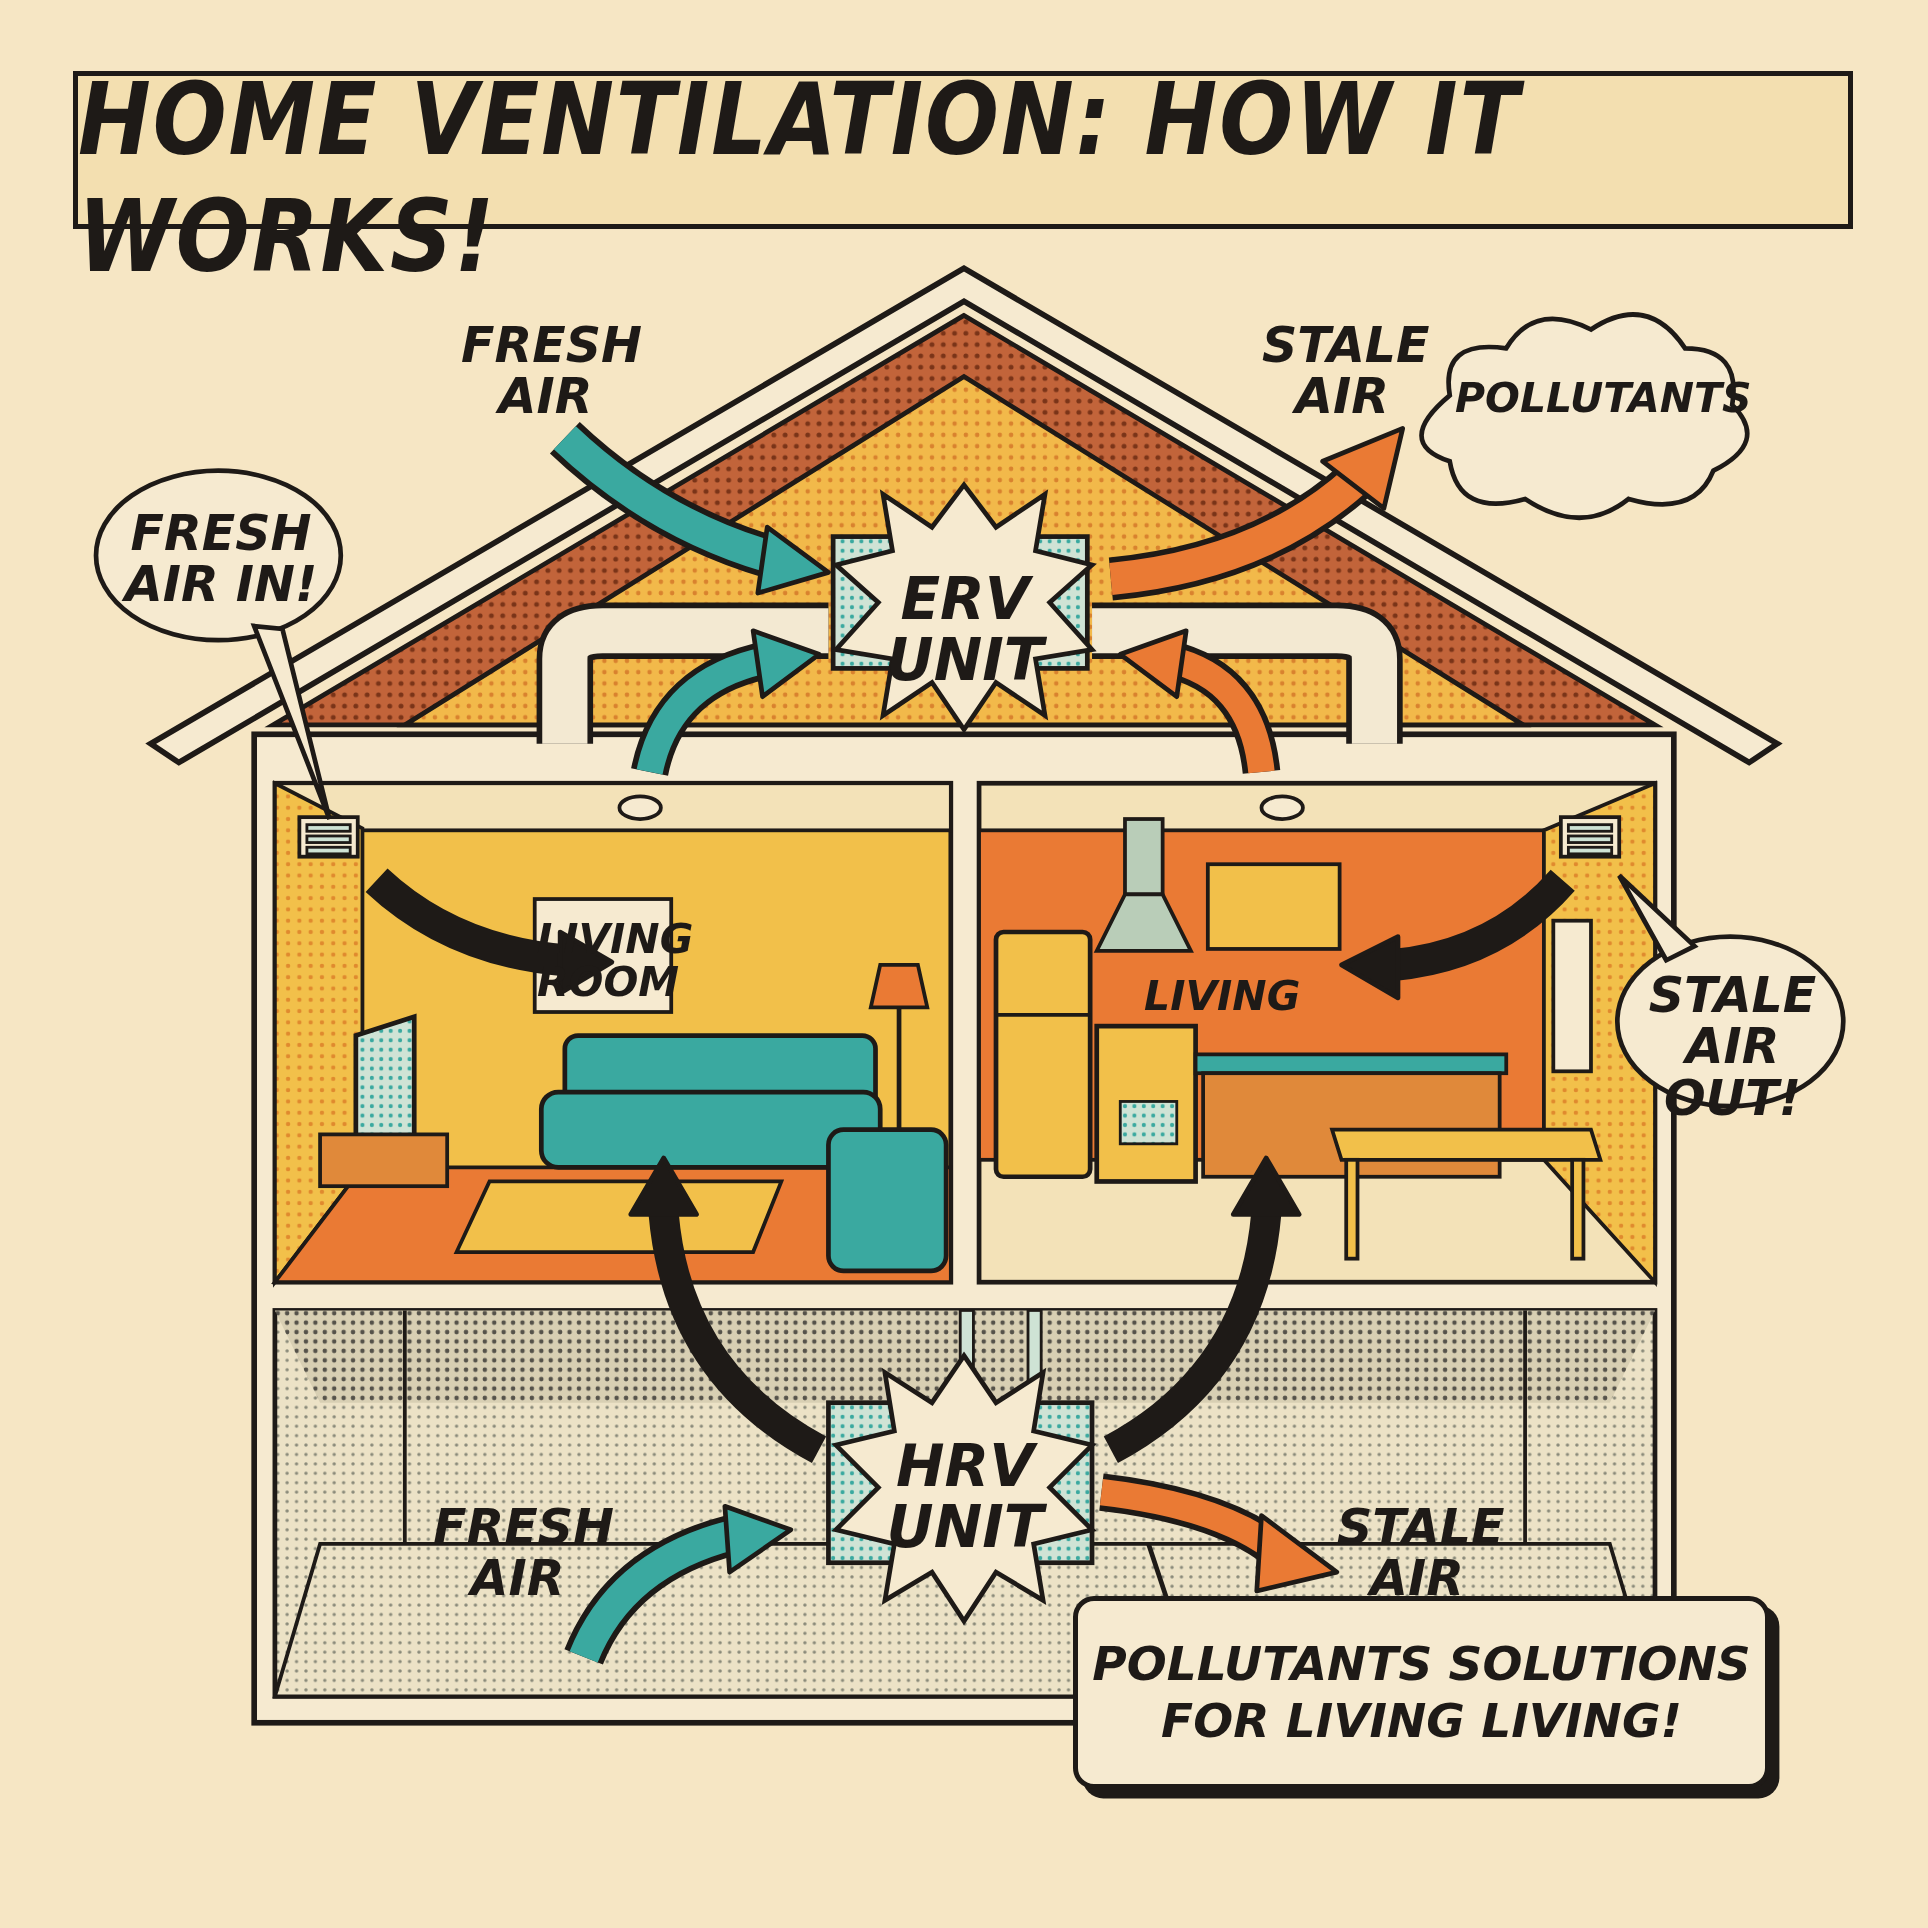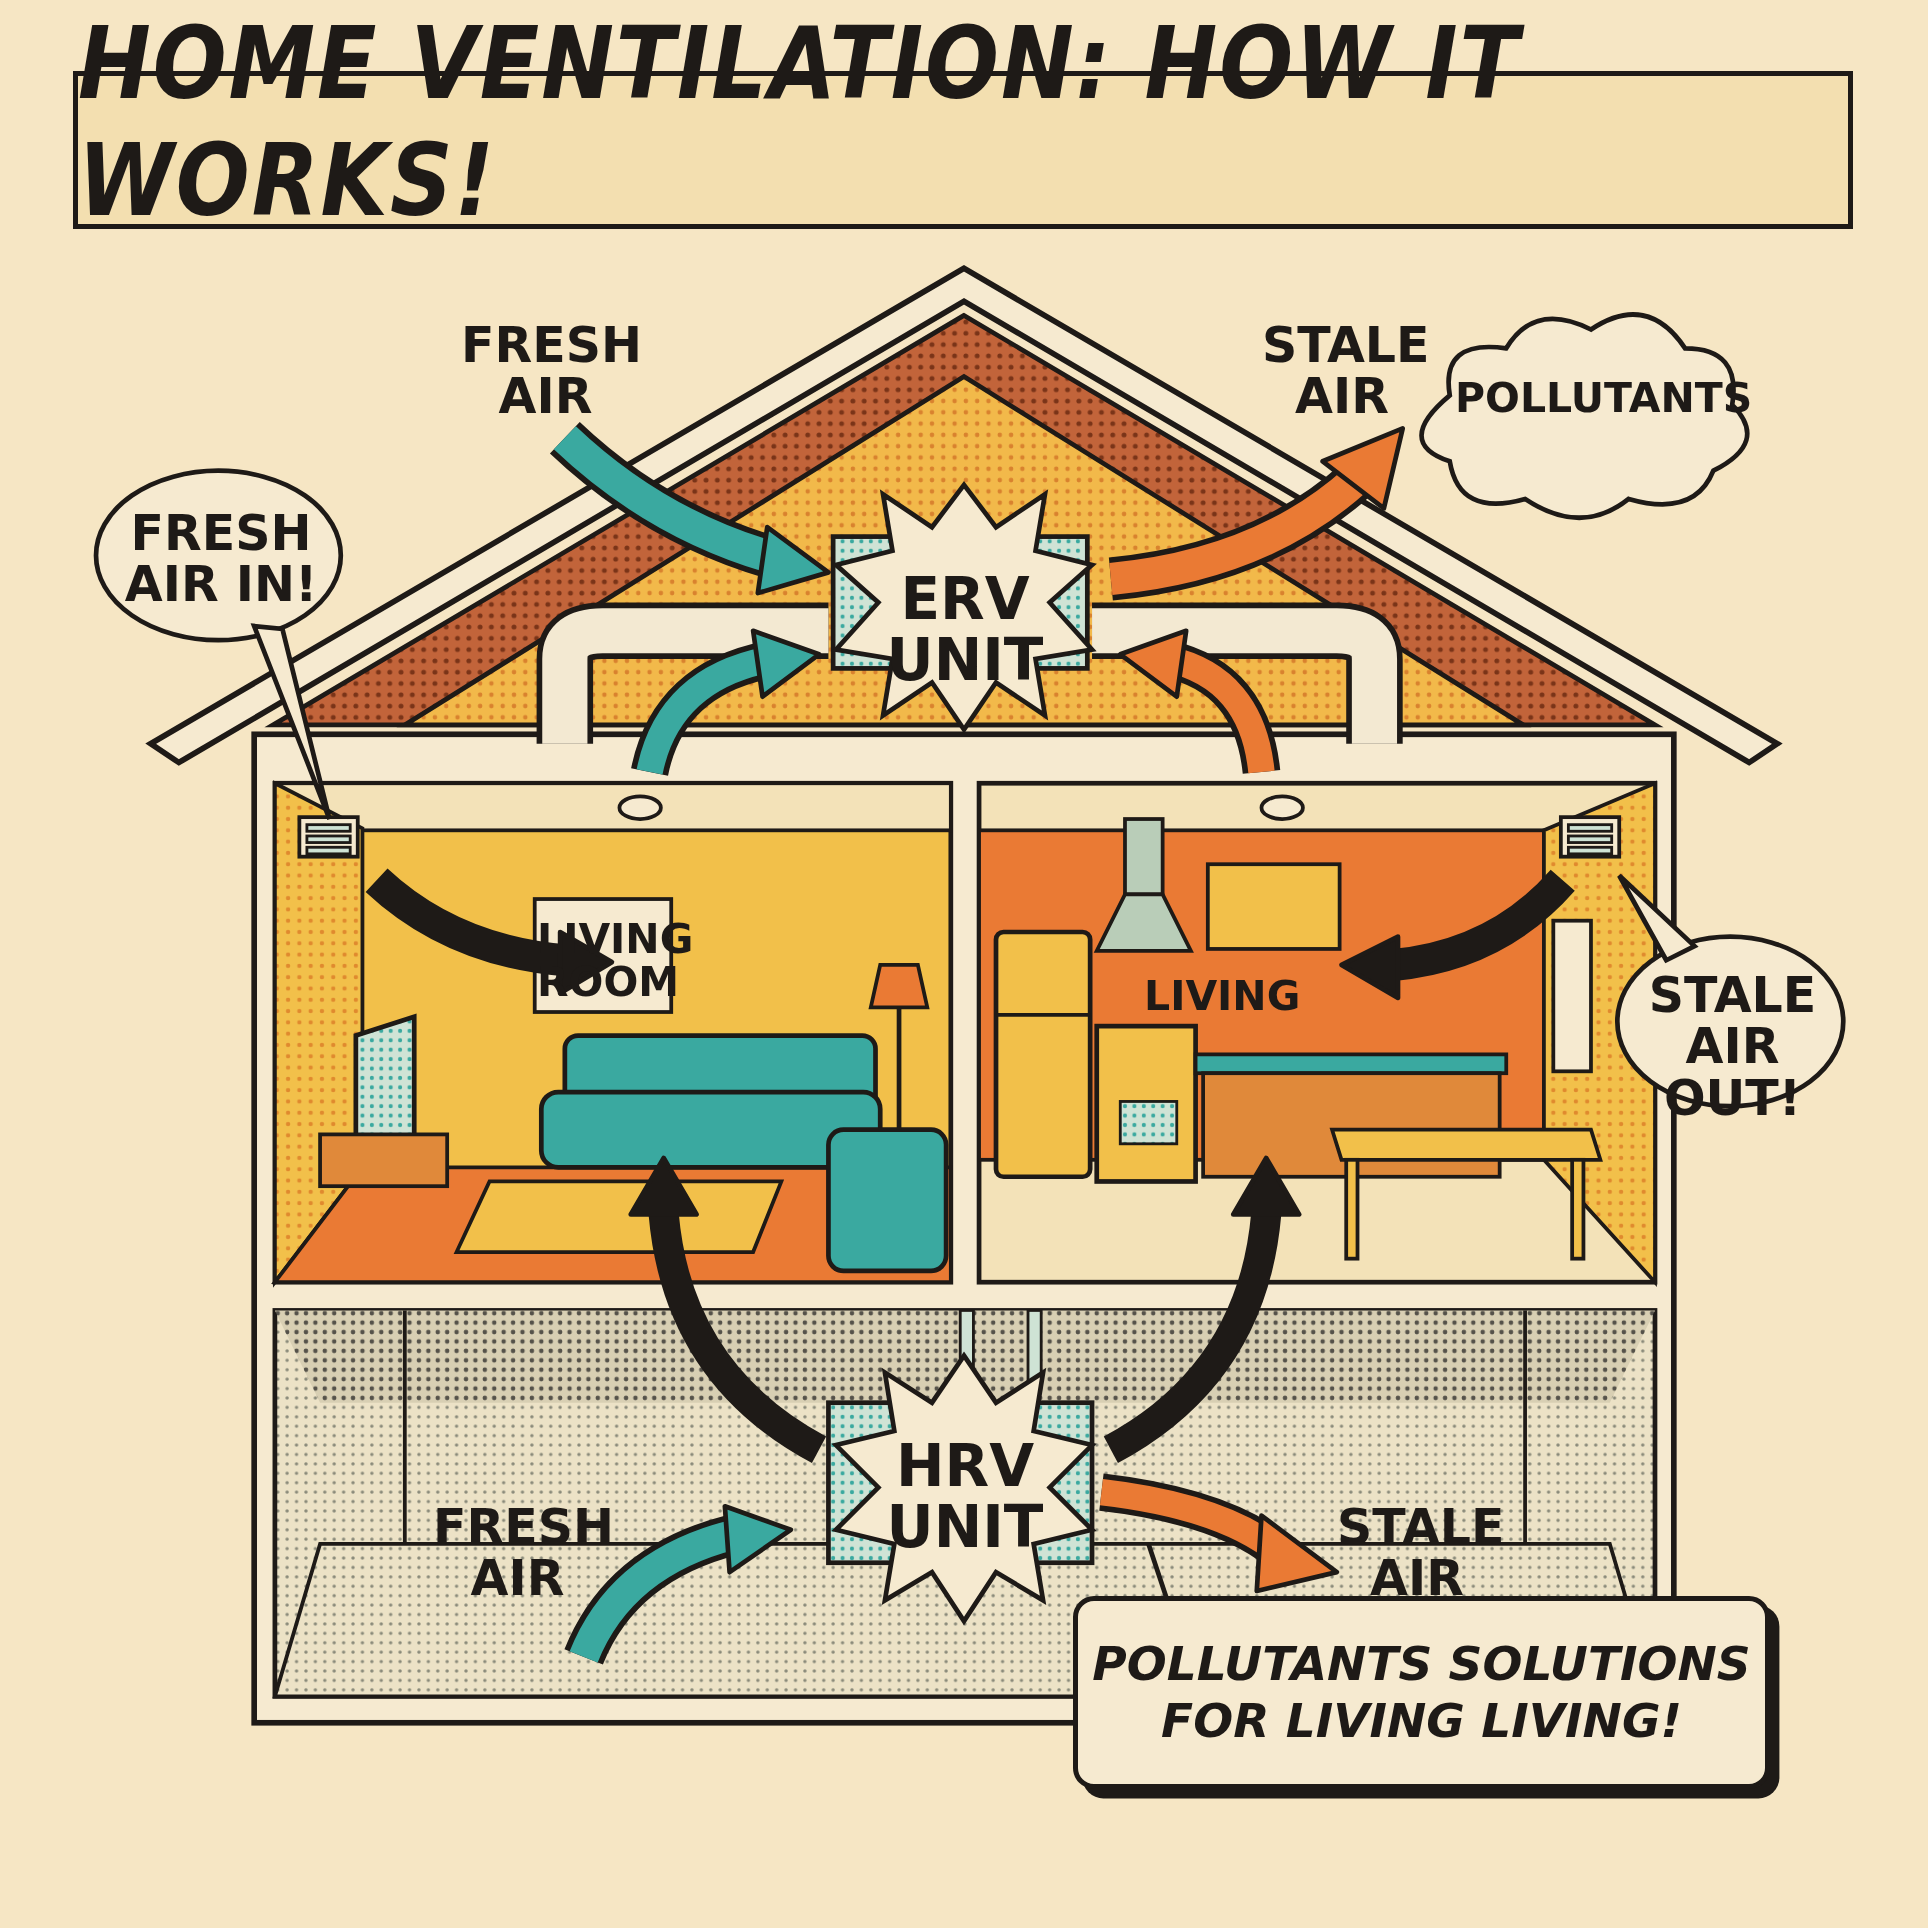--- a/index.html
+++ b/index.html
@@ -1,20 +1,20 @@
 <!DOCTYPE html>
 <html style="font-size:15px"><head>
 <meta charset="utf-8">
 <style>
   html,body{margin:0;padding:0;}
   body{width:1928px;height:1928px;background:#f6e6c4;position:relative;overflow:hidden;font-family:"DejaVu Sans","Liberation Sans",sans-serif;}
-  .title-box{position:absolute;left:73px;top:71px;width:1780px;height:158px;background:#f3dfb0;border:5.6px solid #1e1a17;box-sizing:border-box;display:flex;align-items:flex-end;justify-content:center;}
+  .title-box{position:absolute;left:73px;top:71px;width:1780px;height:158px;background:#f3dfb0;border:5.6px solid #1e1a17;box-sizing:border-box;display:flex;align-items:flex-start;justify-content:center;}
   .title-text{font-weight:bold;font-style:italic;font-size:87px;letter-spacing:1.9px;color:#1e1a17;transform:scaleY(1.15);}
   svg.scene{position:absolute;left:0;top:0;}
-  .lbl{position:absolute;font-weight:bold;color:#1e1a17;text-align:center;line-height:1.05;}
+  .lbl{position:absolute;font-weight:bold;font-style:italic;color:#1e1a17;text-align:center;line-height:1.05;}
   .l-sm{font-size:41px;}
   .l-md{font-size:49px;}
   .l-lg{font-size:58px;}
   .bottom-box{position:absolute;left:1073px;top:1596px;width:697px;height:193px;background:#f6ead0;border:5.6px solid #1e1a17;border-radius:21px;box-sizing:border-box;box-shadow:9.4px 9.4px 0 #1e1a17;display:flex;flex-direction:column;justify-content:center;align-items:center;}
   .bottom-box .line{font-weight:bold;font-style:italic;font-size:47px;color:#1e1a17;line-height:1.2;}
 </style>
 </head>
 <body>
 
 <div class="title-box">

